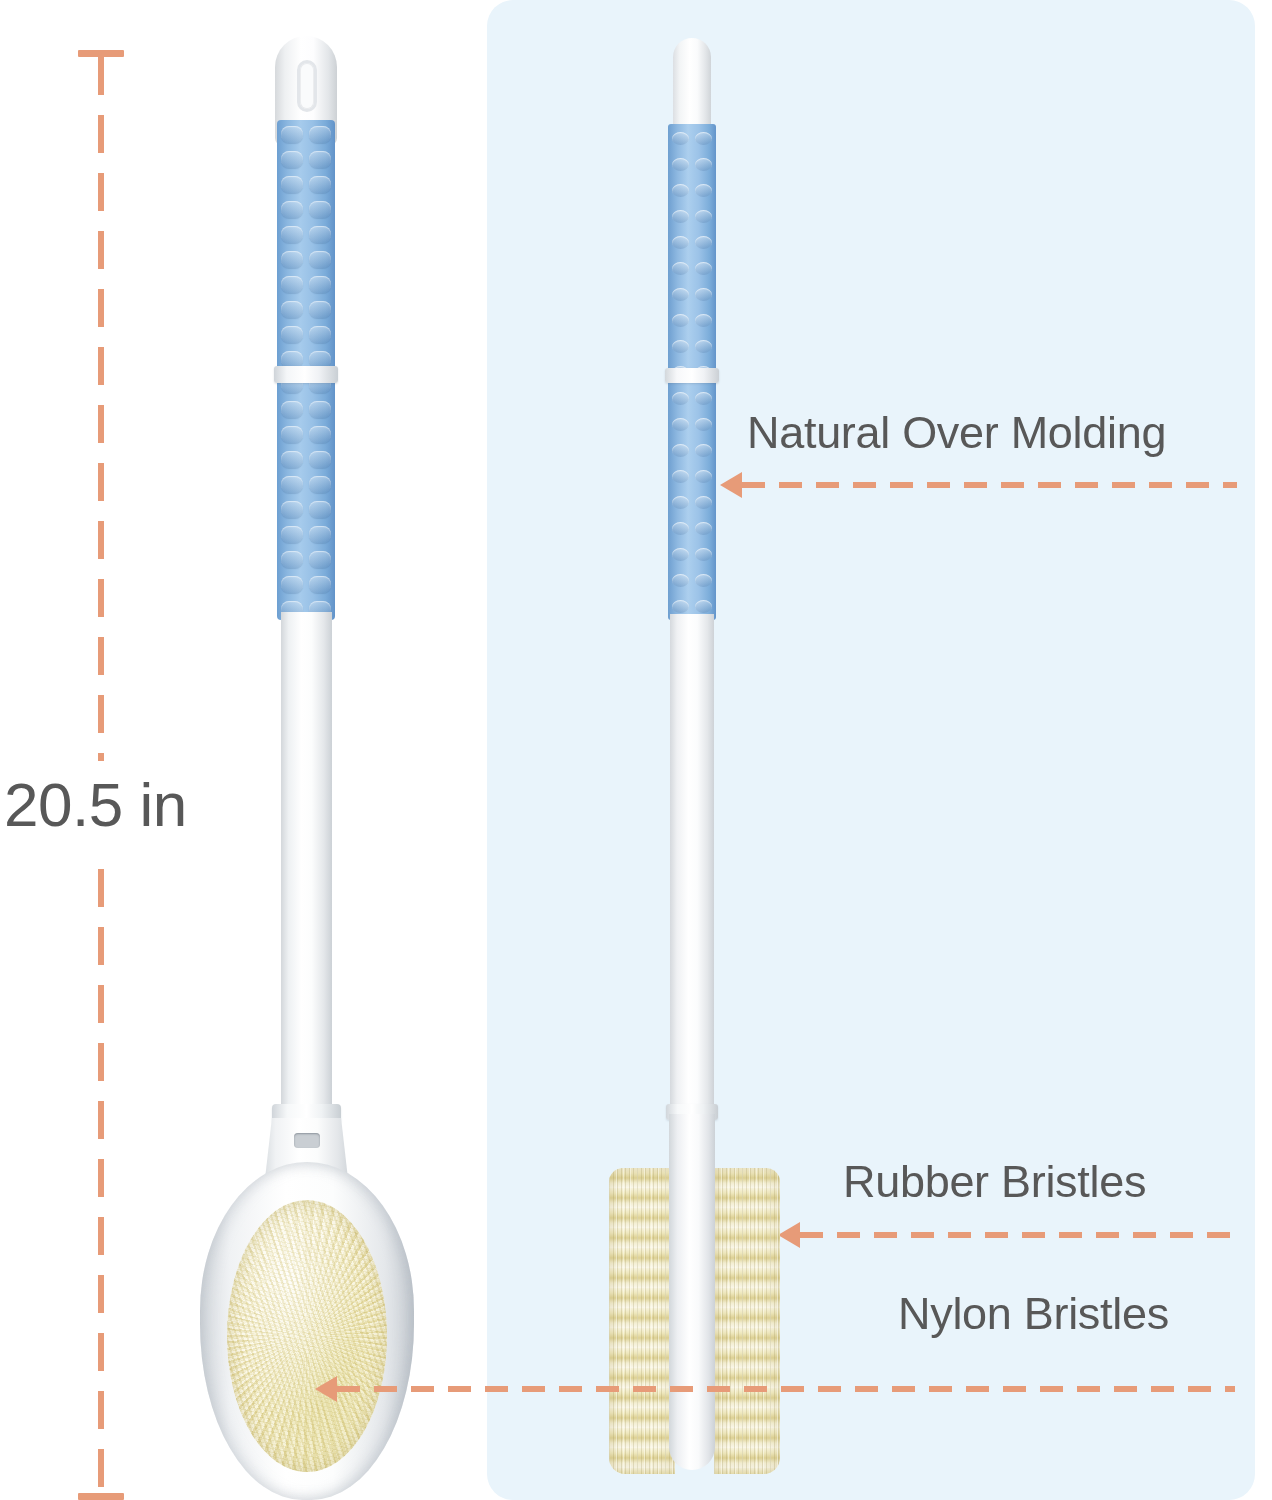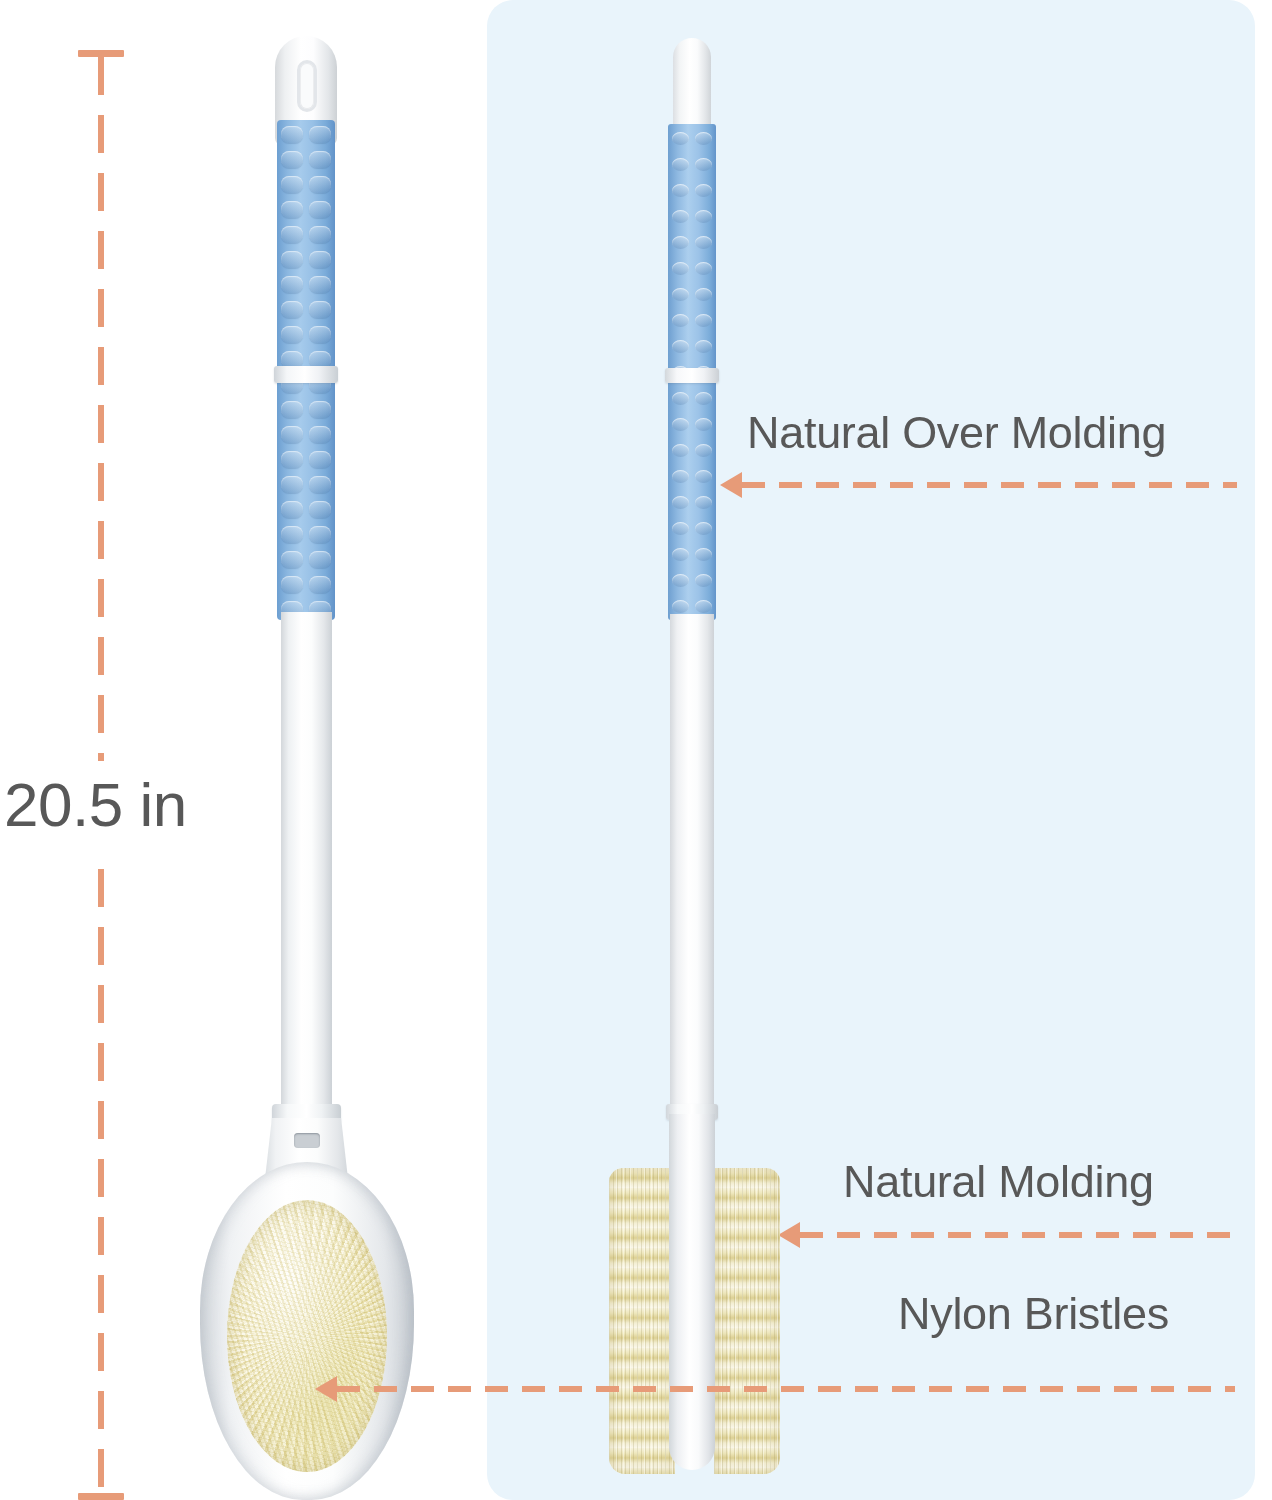--- a/index.html
+++ b/index.html
@@ -424,21 +424,21 @@
     <div class="spine-right"></div>
   </div>
 
   <div class="callout c1">
     <div class="txt">Natural Over Molding</div>
     <div class="arrow-line"></div>
     <div class="arrow-head"></div>
   </div>
 
   <div class="callout c2">
-    <div class="txt">Natural Molding</div>
+    <div class="txt">Rubber Bristles</div>
     <div class="arrow-line"></div>
     <div class="arrow-head"></div>
   </div>
 
   <div class="callout c3">
     <div class="txt">Nylon Bristles</div>
     <div class="arrow-line"></div>
     <div class="arrow-head"></div>
   </div>
 

